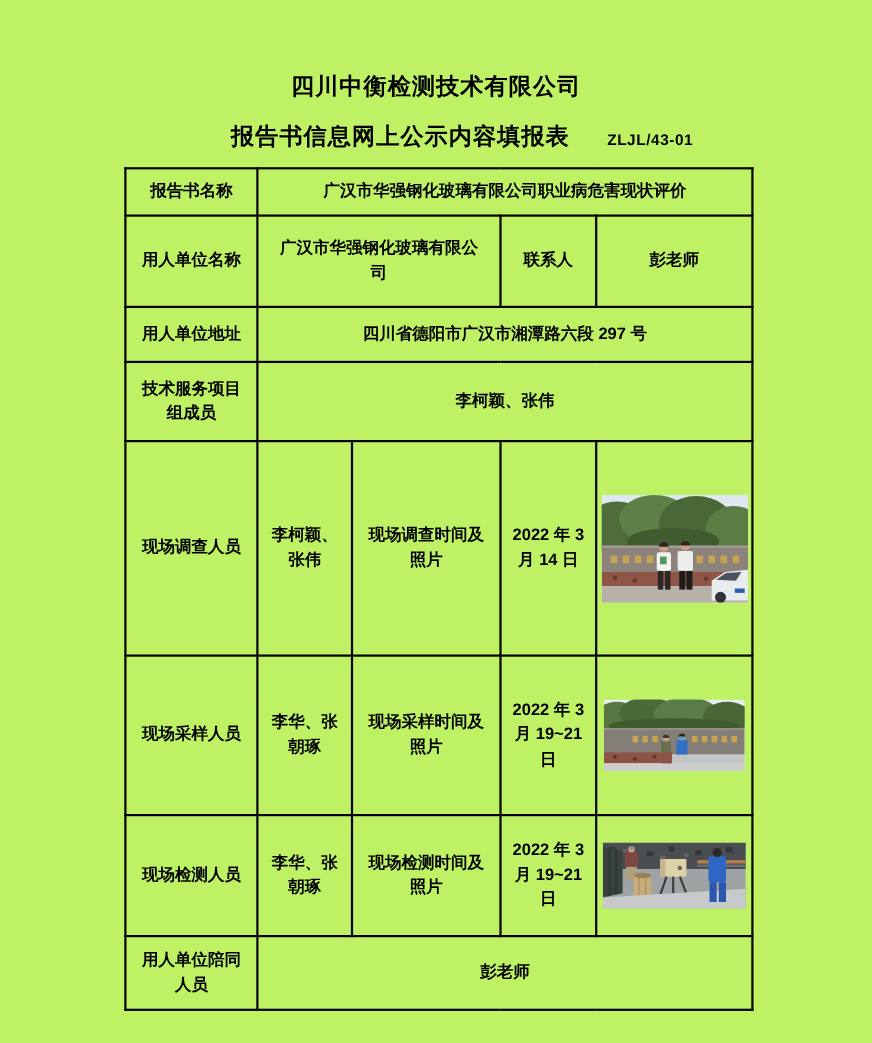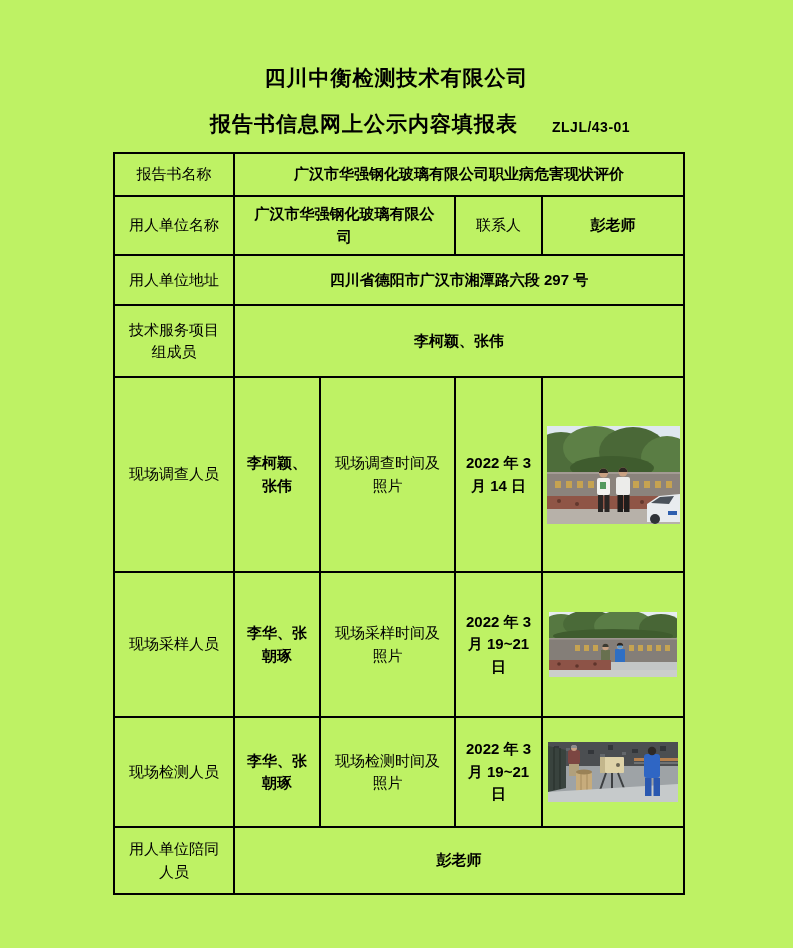--- a/index.html
+++ b/index.html
@@ -20,23 +20,23 @@
     font-size:14px;font-weight:700;letter-spacing:0.5px;white-space:nowrap;
   }
   table.form-table{
     position:absolute;top:152px;left:113px;width:570px;
     border-collapse:collapse;table-layout:fixed;
   }
   .form-table td{
     border:2px solid #000;text-align:center;vertical-align:middle;
     font-size:15px;line-height:1.5;padding:2px 8px;color:#000;
   }
-  td.lbl{font-weight:400;}
+  td.lbl{font-weight:700;}
   td.val{font-weight:700;}
-  .w-narrow{max-width:192px;margin:4px auto;}
+  .w-narrow{max-width:192px;margin:16px auto;}
   td.photo-cell{padding:0;}
   .photo{display:block;margin:0 auto;}
 </style>
 </head>
 <body>
 
 <div class="page">
 
   <div class="title">四川中衡检测技术有限公司</div>
   <div class="subtitle">报告书信息网上公示内容填报表</div>

